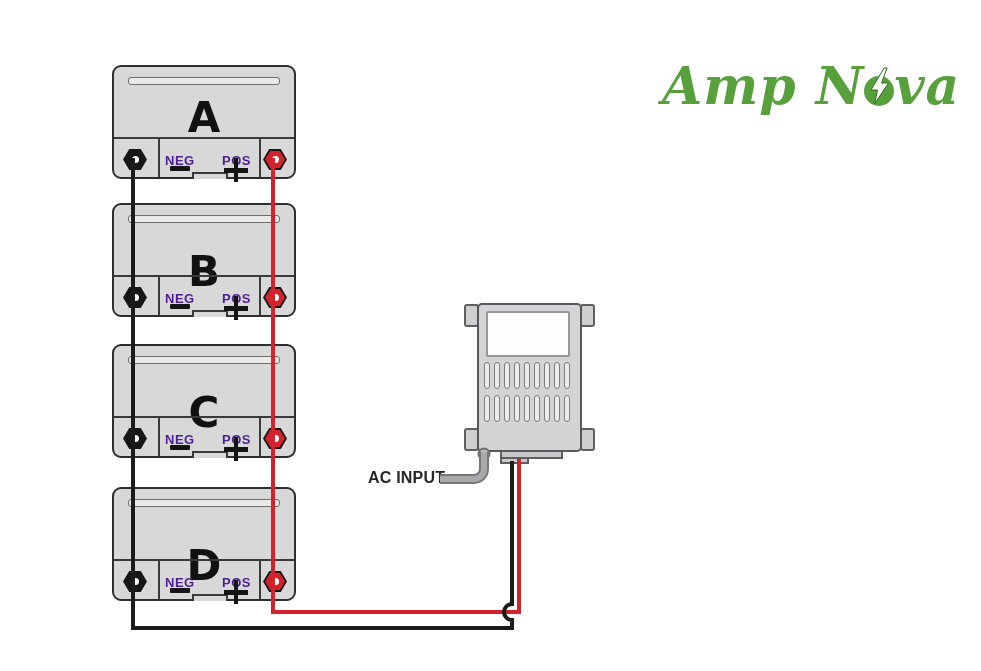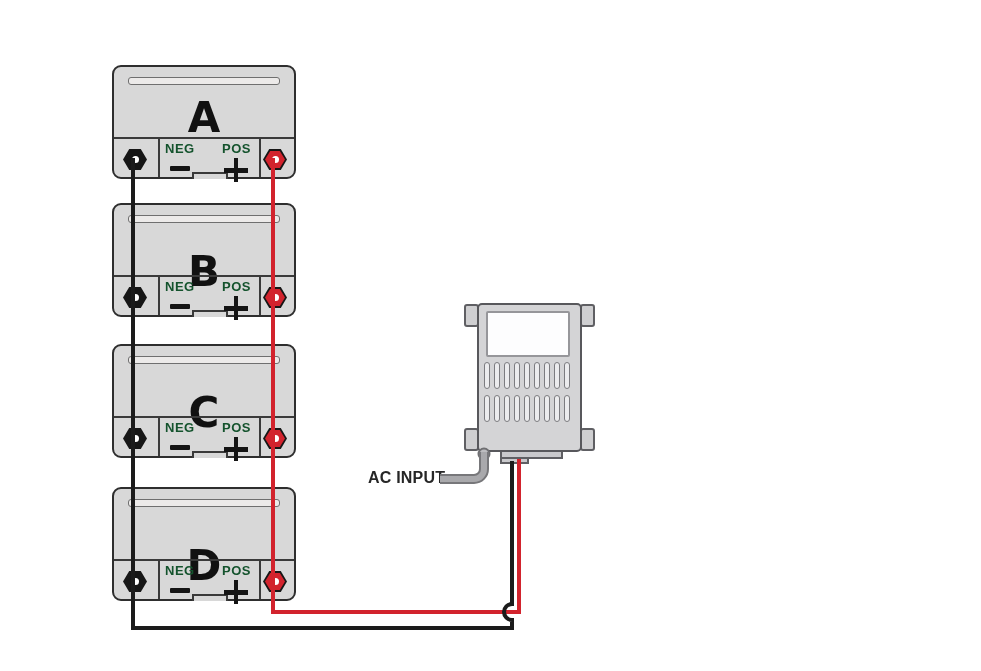--- a/index.html
+++ b/index.html
@@ -13,21 +13,21 @@
   .slot{position:absolute;left:14px;top:10px;width:150px;height:6px;background:#eceae9;
         border:1px solid #6f6f6f;border-radius:3px;}
   .letter{position:absolute;left:90px;transform:translate(-50%,-50%);
           font-weight:bold;font-size:42px;color:#111;font-family:"DejaVu Sans","Liberation Sans",sans-serif;}
   .b0 .letter{top:50px}.b1 .letter{top:66px}.b2 .letter{top:66px}.b3 .letter{top:76px}
   .divider{position:absolute;left:0;right:0;top:70px;height:0;border-top:2px solid #3a3a3a;}
   .midbox{position:absolute;left:44px;top:70px;width:103px;bottom:0;
           border-left:2px solid #3a3a3a;border-right:2px solid #3a3a3a;box-sizing:border-box;}
   .notch{position:absolute;left:50%;bottom:-2px;transform:translateX(-50%);width:36px;height:7px;
          background:#d8d8d8;border:2px solid #3a3a3a;border-bottom:none;box-sizing:border-box;}
-  .neg,.pos{position:absolute;top:74px;font-size:13px;font-weight:bold;color:#14532d;letter-spacing:0.5px;}
+  .neg,.pos{position:absolute;top:86px;font-size:13px;font-weight:bold;color:#4c1d95;letter-spacing:0.5px;}
   .neg{left:51px}.pos{left:108px}
   .minus{position:absolute;left:56px;top:99px;width:20px;height:5px;background:#141414;border-radius:1px;}
   .plus{position:absolute;left:109px;top:90px;width:26px;height:26px;}
   .plus i{position:absolute;left:1px;top:11px;width:24px;height:4.5px;background:#141414;}
   .plus b{position:absolute;left:10.8px;top:1px;width:4.5px;height:24px;background:#141414;}
   .term{position:absolute;top:82px;width:24px;height:21px;
         clip-path:polygon(0 50%,26% 0,74% 0,100% 50%,74% 100%,26% 100%);background:#161616;}
   .term-neg{left:9px}.term-pos{left:149px}
   .hex-inner{position:absolute;left:2px;top:2px;right:2px;bottom:2px;background:#d2232d;
              clip-path:polygon(0 50%,26% 0,74% 0,100% 50%,74% 100%,26% 100%);}
@@ -198,14 +198,20 @@
   <svg class="wires" width="981" height="671" viewBox="0 0 981 671">
     <circle cx="484" cy="454" r="5.5" fill="#bdbdc0" stroke="#6f6f72" stroke-width="2"></circle>
     <path d="M440 479 L474 479 A10 10 0 0 0 484 469 L484 452" fill="none" stroke-width="10" stroke="#77777a"></path>
     <path d="M440 479 L474 479 A10 10 0 0 0 484 469 L484 452" fill="none" stroke-width="6" stroke="#a9a9ac"></path>
     <path d="M273 158 L273 612 L519 612 L519 459" fill="none" stroke-width="4" stroke="#d2232d"></path>
     <path d="M133 158 L133 628 L512 628 L512 620 A8 8 0 0 1 512 604 L512 461" fill="none" stroke-width="4" stroke="#1b1b1b"></path>
   </svg>
 
   <div class="ac-label">AC INPUT</div>
 
+  <div class="logo">
+    <span>Amp N</span><span class="logo-o"><svg width="30" height="44" viewBox="0 0 30 44">
+        <circle cx="15" cy="27" r="15" fill="#57a03c"></circle>
+        <polygon points="20,4 7,26 13.5,26 10.5,40 24.5,19 17.5,19 23,4" fill="#ffffff" stroke="#2f6e22" stroke-width="1" stroke-linejoin="round"></polygon>
+      </svg></span><span>va</span>
+  </div>
 
 </div>
 
 </body></html>

